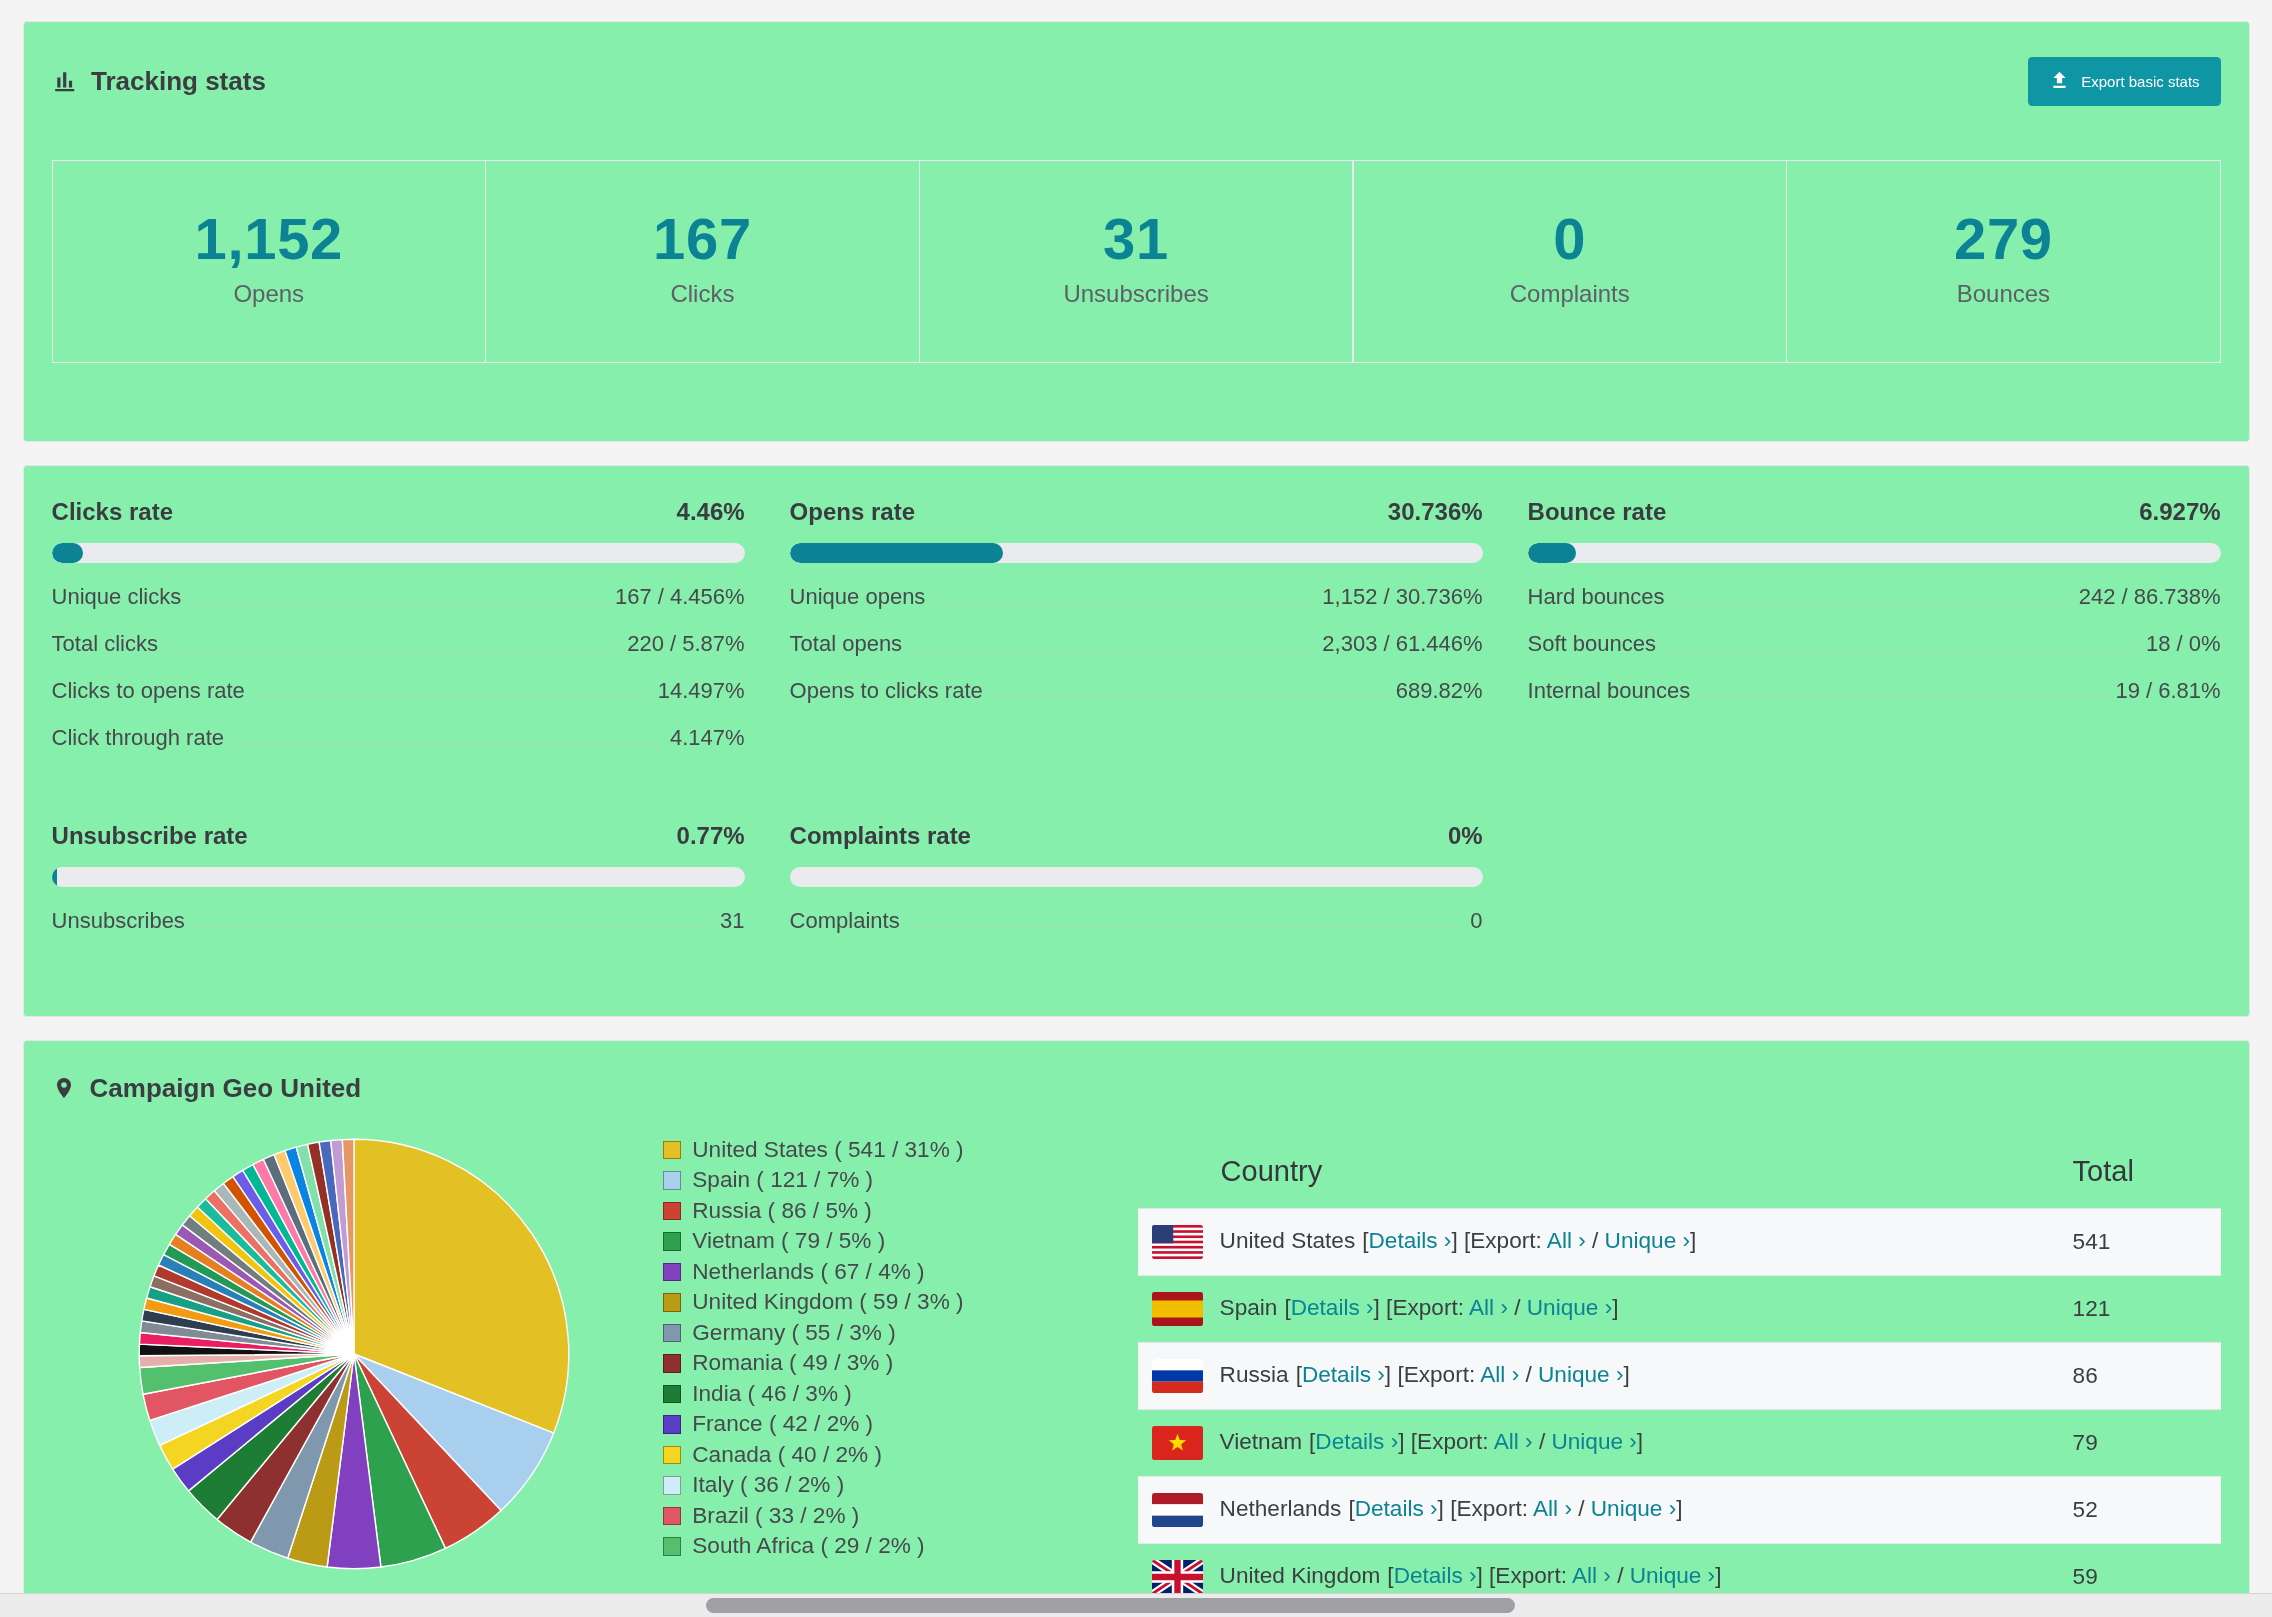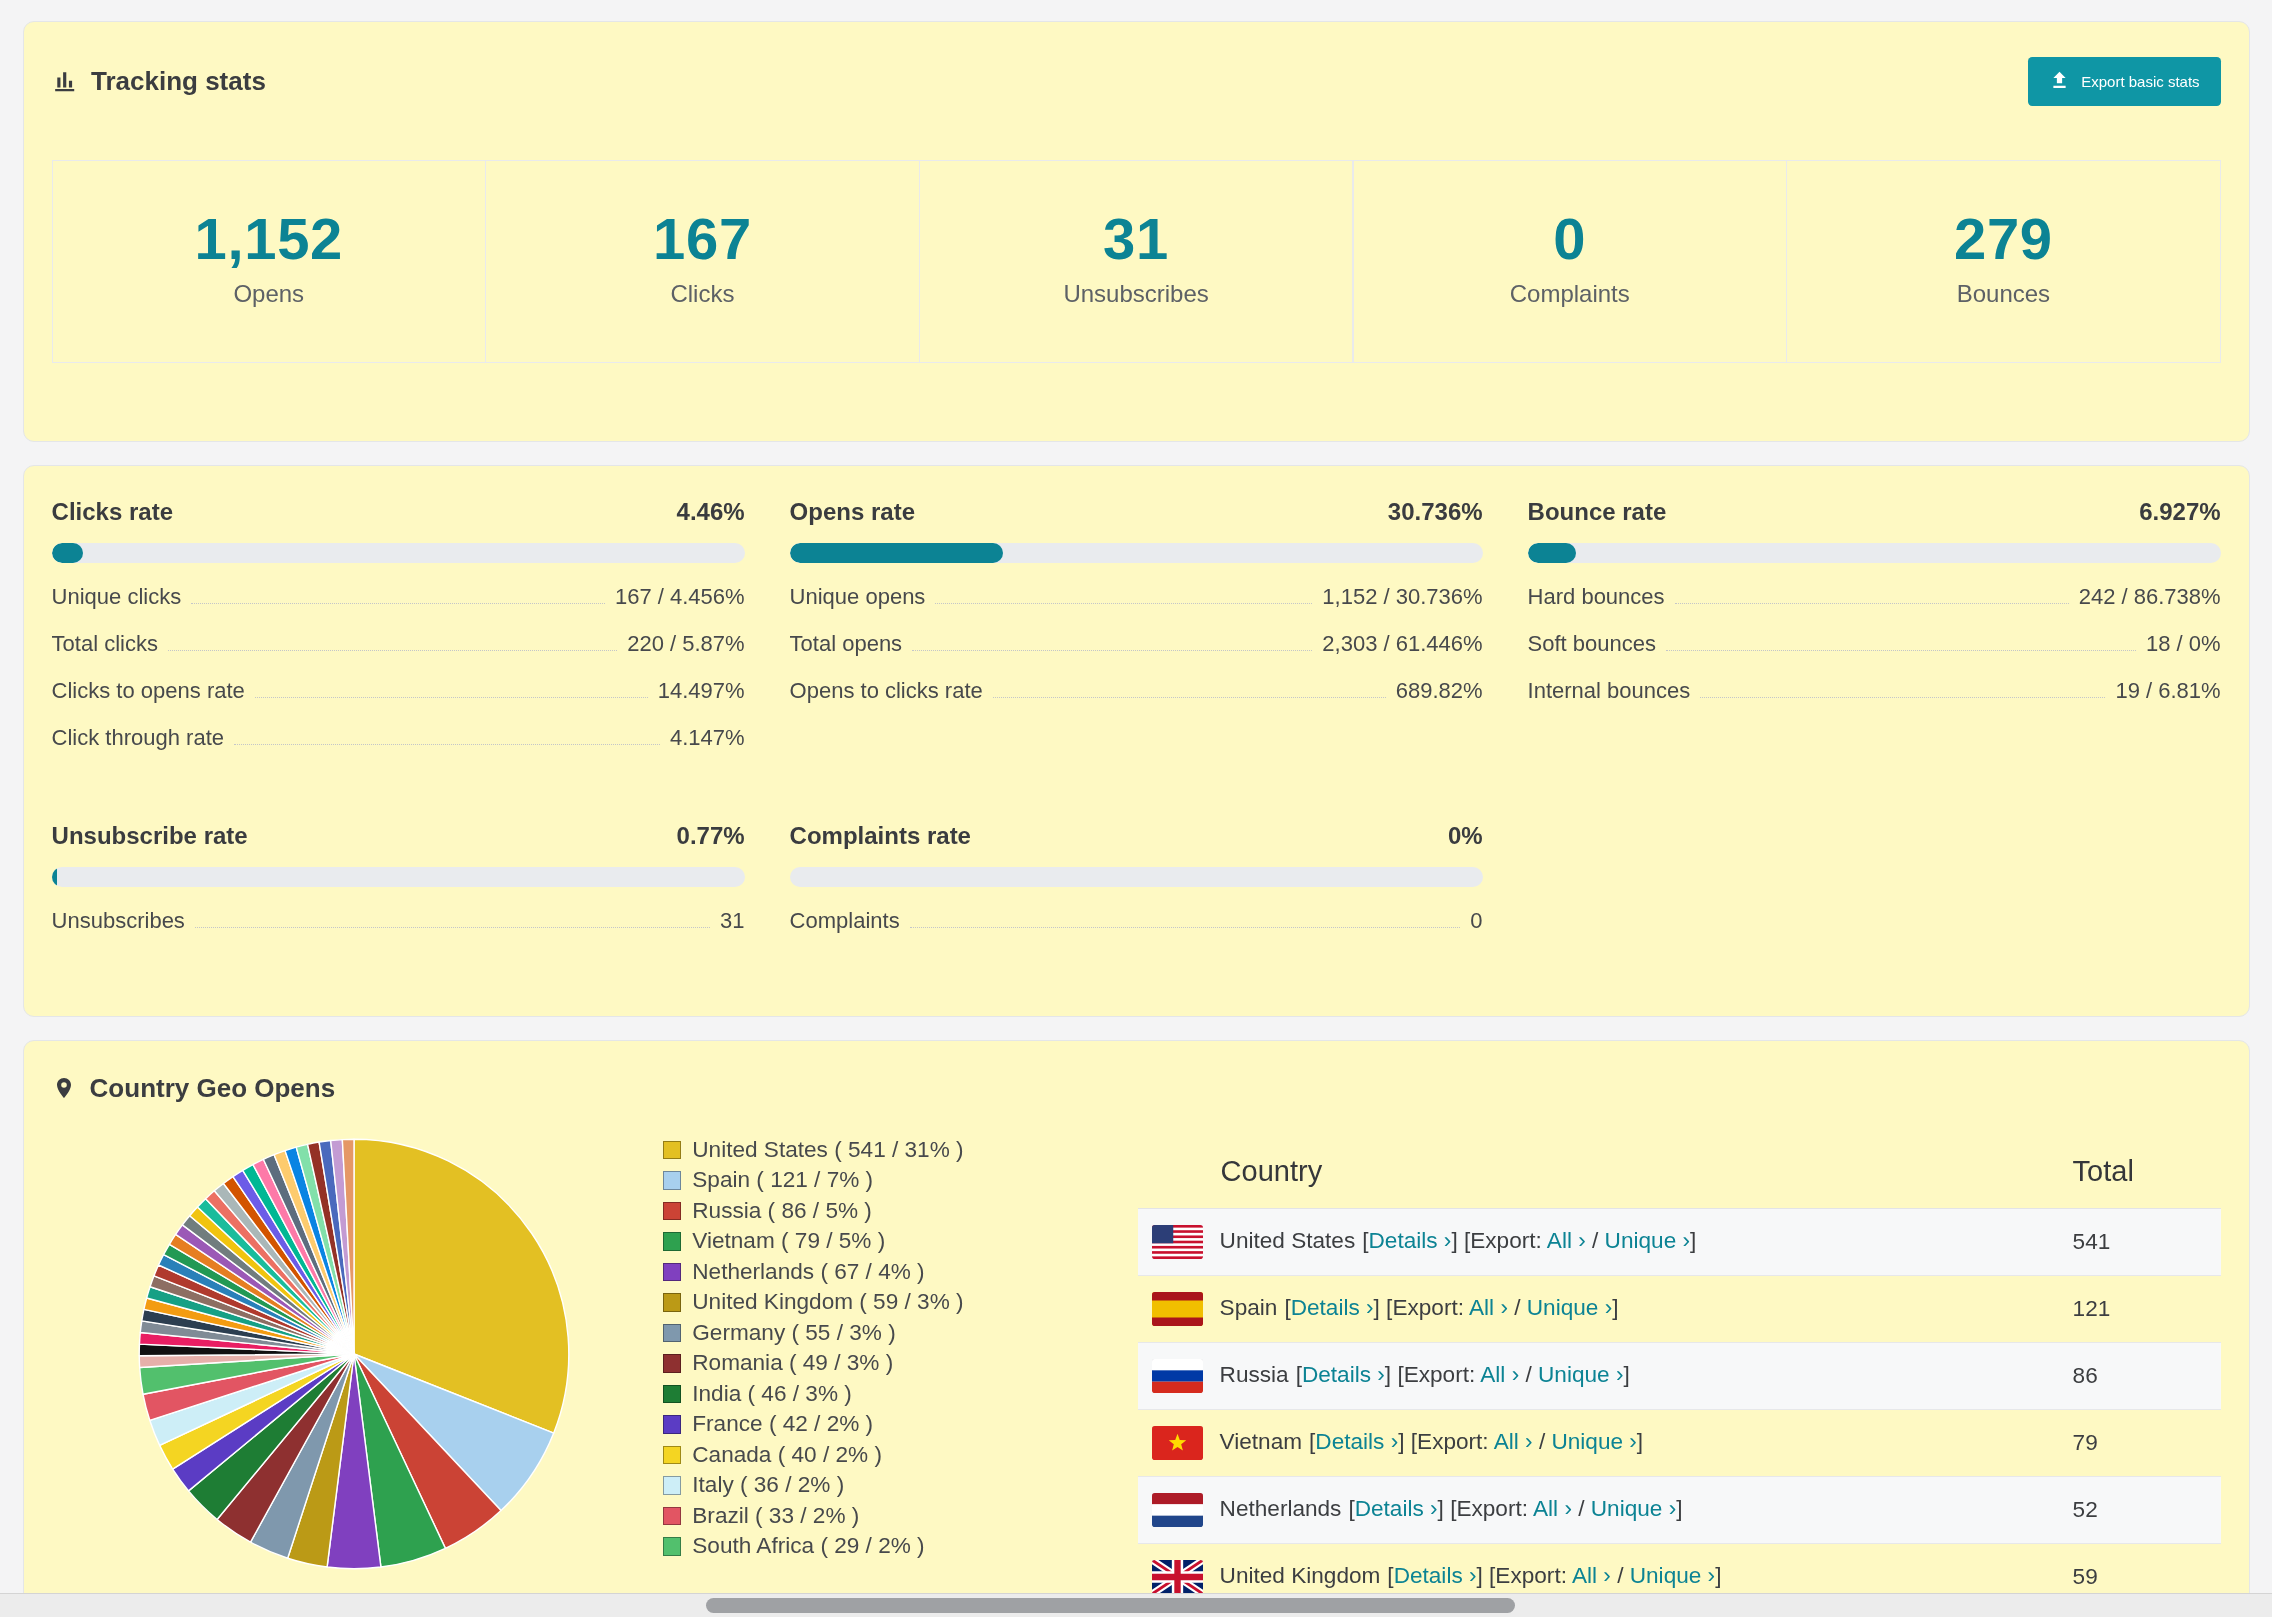--- a/index.html
+++ b/index.html
@@ -1,19 +1,19 @@
 <!DOCTYPE html>
 <html style="--accent: #0c8394; --button: #0f96a5;font-size:11.3px"><head>
 <meta charset="utf-8">
 <style>
   * { margin:0; padding:0; box-sizing:border-box; }
   html,body { width:2273px; height:1618px; overflow:hidden; background:#f4f4f5;
               font-family:"Liberation Sans","DejaVu Sans",sans-serif; color:#3c3e41; }
   .page { width:2227px; margin:0 22.6px; padding-top:21px; }
-  .card { background:#fef9c3; border:0.7px solid #e4e6e8; border-radius:11px; margin-bottom:23px; }
+  .card { background:#86efac; border:0.7px solid #e4e6e8; border-radius:4px; margin-bottom:23px; }
 
   
   .card-tracking { padding:35px 28px 78px; }
   .card-head { display:flex; justify-content:space-between; align-items:center; }
   .card-title { display:flex; align-items:center; gap:14px; font-size:26px; font-weight:600; color:#3b3d40; }
   .card-title svg { display:block; }
   .btn-export { display:flex; align-items:center; gap:11.3px; background:var(--button,#0f96a5);
                 color:#fff; border:none; border-radius:4.2px; font-size:15px; font-weight:500;
                 padding:12.7px 21px; cursor:pointer; font-family:inherit; }
   .stat-row { display:flex; margin-top:54px; }
@@ -234,21 +234,21 @@
   </section>
 
   <section class="card card-geo">
     <div class="card-head">
       <h2 class="card-title">
         <span>
           <svg width="24" height="24" viewBox="0 0 24 24">
               <path fill="#3b3d40" d="M12 2C8.1 2 5 5.1 5 9c0 5.2 7 13 7 13s7-7.8 7-13c0-3.9-3.1-7-7-7zm0 9.8A2.8 2.8 0 1 1 12 6.2a2.8 2.8 0 0 1 0 5.6z"></path>
             </svg>
         </span>
-        <span>Country Geo Opens</span>
+        <span>Campaign Geo United</span>
       </h2>
     </div>
     <div class="geo-body">
       <div class="pie-wrap">
         <svg id="pieSvg" viewBox="0 0 620 620">
             <path d="M310,310 L310.0,6.0 A304,304 0 0 1 592.7,421.9 Z" fill="#e3c023" stroke="#ffffff" stroke-width="2" stroke-linejoin="round"></path>
             <path d="M310,310 L592.7,421.9 A304,304 0 0 1 518.1,531.6 Z" fill="#a8d0ee" stroke="#ffffff" stroke-width="2" stroke-linejoin="round"></path>
             <path d="M310,310 L518.1,531.6 A304,304 0 0 1 439.4,585.1 Z" fill="#cb4335" stroke="#ffffff" stroke-width="2" stroke-linejoin="round"></path>
             <path d="M310,310 L439.4,585.1 A304,304 0 0 1 348.1,611.6 Z" fill="#2ea14f" stroke="#ffffff" stroke-width="2" stroke-linejoin="round"></path>
             <path d="M310,310 L348.1,611.6 A304,304 0 0 1 271.9,611.6 Z" fill="#8040bf" stroke="#ffffff" stroke-width="2" stroke-linejoin="round"></path>

